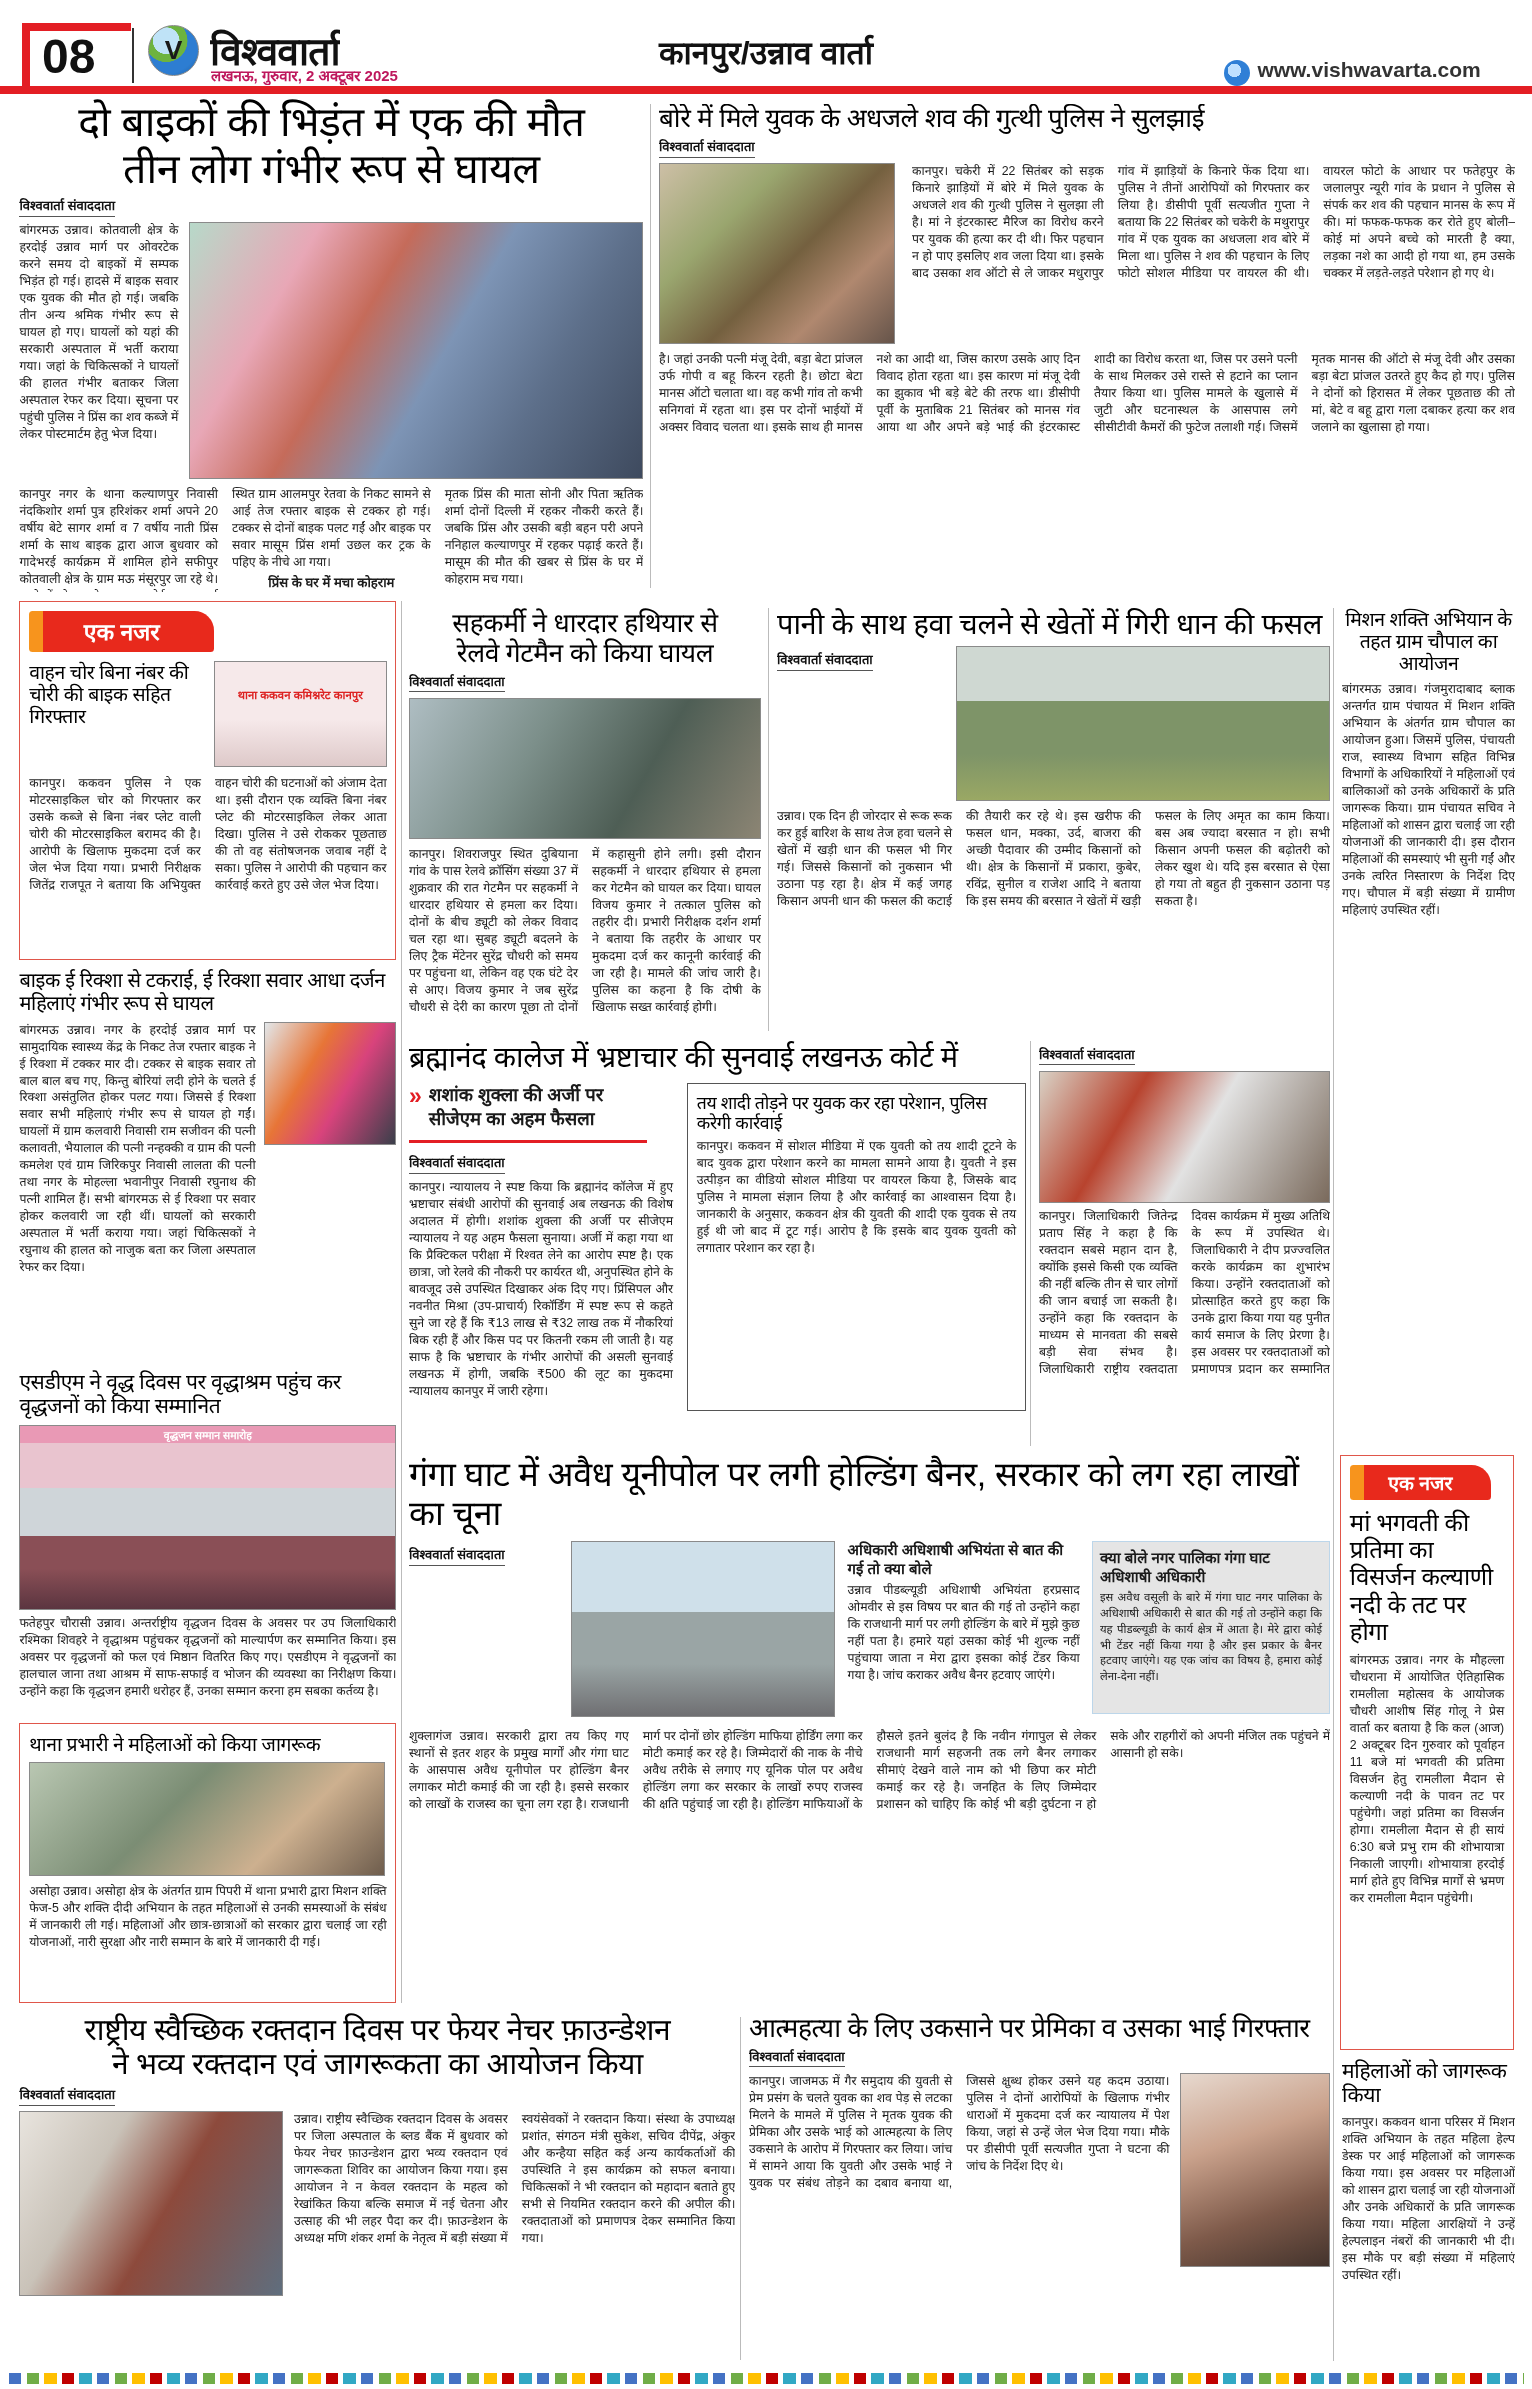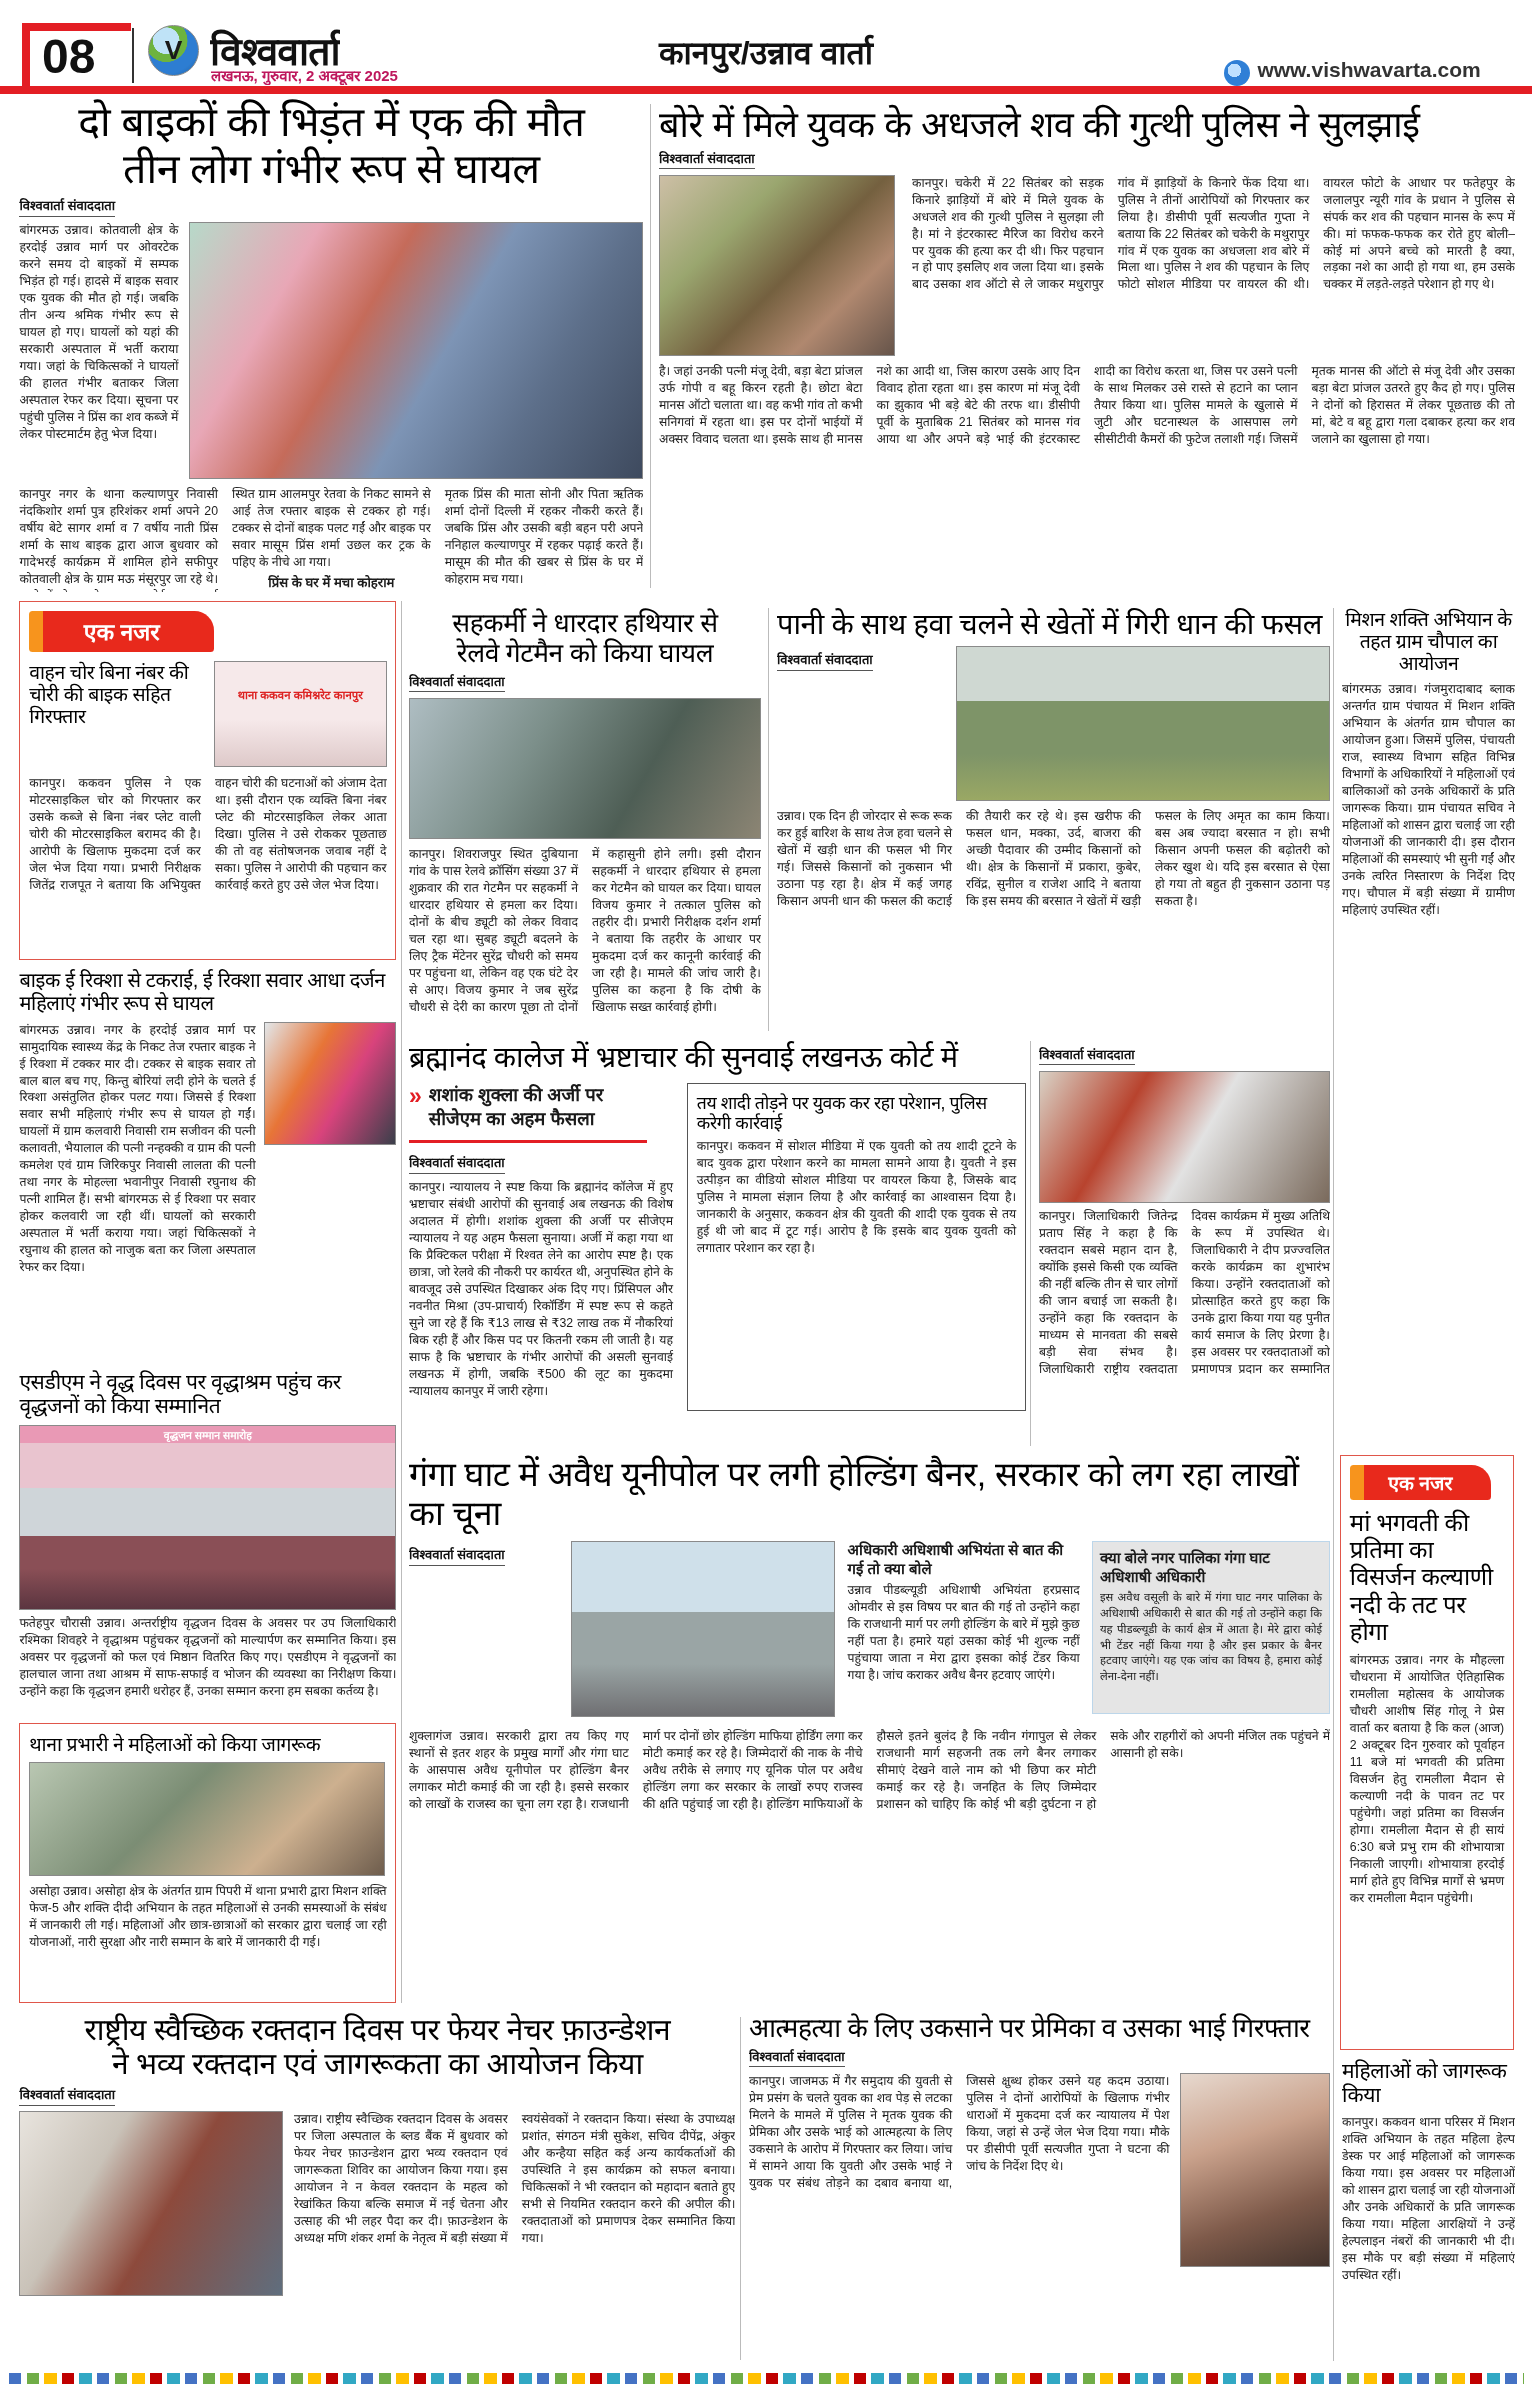--- a/index.html
+++ b/index.html
@@ -81,21 +81,21 @@
     <div class="body cols3" style="margin-top:7px;height:130px;">
       <span>कानपुर नगर के थाना कल्याणपुर निवासी नंदकिशोर शर्मा पुत्र हरिशंकर शर्मा अपने 20 वर्षीय बेटे सागर शर्मा व 7 वर्षीय नाती प्रिंस शर्मा के साथ बाइक द्वारा आज बुधवार को गादेभरई कार्यक्रम में शामिल होने सफीपुर कोतवाली क्षेत्र के ग्राम मऊ मंसूरपुर जा रहे थे। रास्ते में दोपहर के समय हरदोई उन्नाव मार्ग स्थित ग्राम आलमपुर रेतवा के निकट सामने से आई तेज रफ्तार बाइक से टक्कर हो गई। टक्कर से दोनों बाइक पलट गईं और बाइक पर सवार मासूम प्रिंस शर्मा उछल कर ट्रक के पहिए के नीचे आ गया।</span>
       <div class="cross">प्रिंस के घर में मचा कोहराम</div>
       <span>मृतक प्रिंस की माता सोनी और पिता ऋतिक शर्मा दोनों दिल्ली में रहकर नौकरी करते हैं। जबकि प्रिंस और उसकी बड़ी बहन परी अपने ननिहाल कल्याणपुर में रहकर पढ़ाई करते हैं। मासूम की मौत की खबर से प्रिंस के घर में कोहराम मच गया।</span>
     </div>
   </div>
 
   <div class="abs vline" style="left:650px;top:104px;height:484px;"></div>
 
   <div class="abs" style="left:659px;top:104px;width:856px;height:488px;">
-    <div class="hl" style="font-size:36px;">बोरे में मिले युवक के अधजले शव की गुत्थी पुलिस ने सुलझाई</div>
+    <div class="hl" style="font-size:26px;">बोरे में मिले युवक के अधजले शव की गुत्थी पुलिस ने सुलझाई</div>
     <div><span class="rep">विश्ववार्ता संवाददाता</span></div>
     <div style="display:flex;gap:17px;">
       <div class="photo" style="width:236px;height:181px;flex:none;background:
         linear-gradient(135deg,#cdbfa6 0%,#9aa66f 30%,#74603f 55%,#b0886f 75%,#66544a 100%);"></div>
       <div class="body cols3" style="flex:1;height:181px;">कानपुर। चकेरी में 22 सितंबर को सड़क किनारे झाड़ियों में बोरे में मिले युवक के अधजले शव की गुत्थी पुलिस ने सुलझा ली है। मां ने इंटरकास्ट मैरिज का विरोध करने पर युवक की हत्या कर दी थी। फिर पहचान न हो पाए इसलिए शव जला दिया था। इसके बाद उसका शव ऑटो से ले जाकर मधुरापुर गांव में झाड़ियों के किनारे फेंक दिया था। पुलिस ने तीनों आरोपियों को गिरफ्तार कर लिया है। डीसीपी पूर्वी सत्यजीत गुप्ता ने बताया कि 22 सितंबर को चकेरी के मथुरापुर गांव में एक युवक का अधजला शव बोरे में मिला था। पुलिस ने शव की पहचान के लिए फोटो सोशल मीडिया पर वायरल की थी। वायरल फोटो के आधार पर फतेहपुर के जलालपुर न्यूरी गांव के प्रधान ने पुलिस से संपर्क कर शव की पहचान मानस के रूप में की। मां फफक-फफक कर रोते हुए बोली– कोई मां अपने बच्चे को मारती है क्या, लड़का नशे का आदी हो गया था, हम उसके चक्कर में लड़ते-लड़ते परेशान हो गए थे।</div>
     </div>
     <div class="body cols4" style="margin-top:7px;height:220px;">है। जहां उनकी पत्नी मंजू देवी, बड़ा बेटा प्रांजल उर्फ गोपी व बहू किरन रहती है। छोटा बेटा मानस ऑटो चलाता था। वह कभी गांव तो कभी सनिगवां में रहता था। इस पर दोनों भाईयों में अक्सर विवाद चलता था। इसके साथ ही मानस नशे का आदी था, जिस कारण उसके आए दिन विवाद होता रहता था। इस कारण मां मंजू देवी का झुकाव भी बड़े बेटे की तरफ था। डीसीपी पूर्वी के मुताबिक 21 सितंबर को मानस गंव आया था और अपने बड़े भाई की इंटरकास्ट शादी का विरोध करता था, जिस पर उसने पत्नी के साथ मिलकर उसे रास्ते से हटाने का प्लान तैयार किया था। पुलिस मामले के खुलासे में जुटी और घटनास्थल के आसपास लगे सीसीटीवी कैमरों की फुटेज तलाशी गई। जिसमें मृतक मानस की ऑटो से मंजू देवी और उसका बड़ा बेटा प्रांजल उतरते हुए कैद हो गए। पुलिस ने दोनों को हिरासत में लेकर पूछताछ की तो मां, बेटे व बहू द्वारा गला दबाकर हत्या कर शव जलाने का खुलासा हो गया।</div>
   </div>
 
   <div class="abs box-red" style="left:19.4px;top:601px;width:377px;height:359px;">

